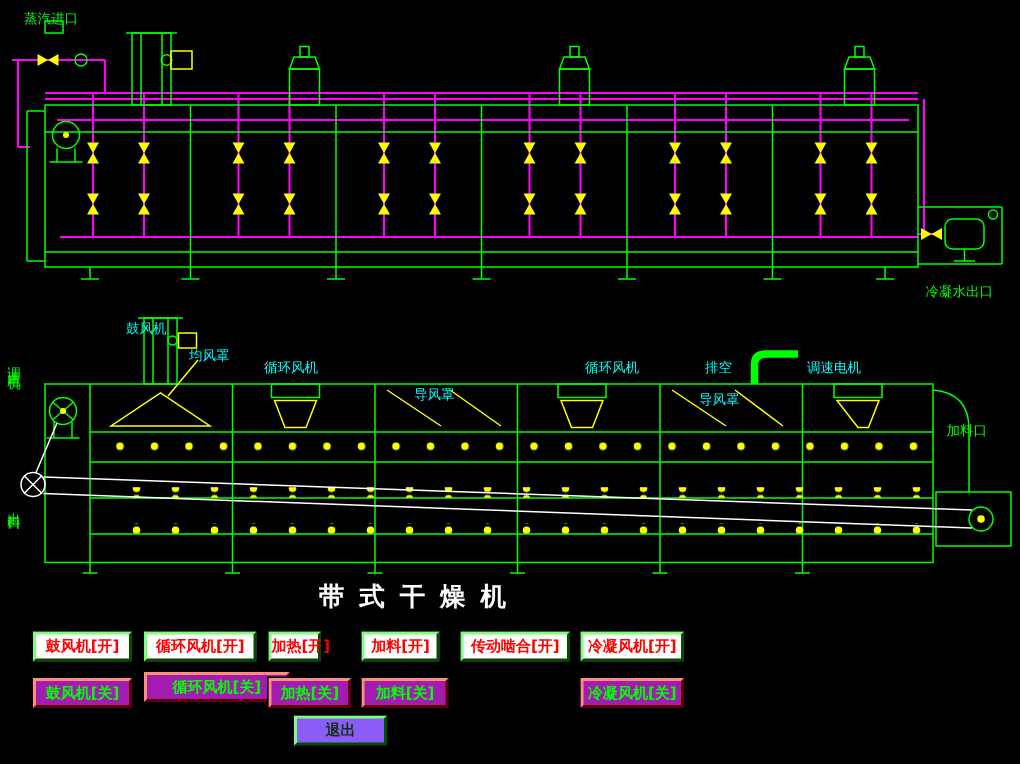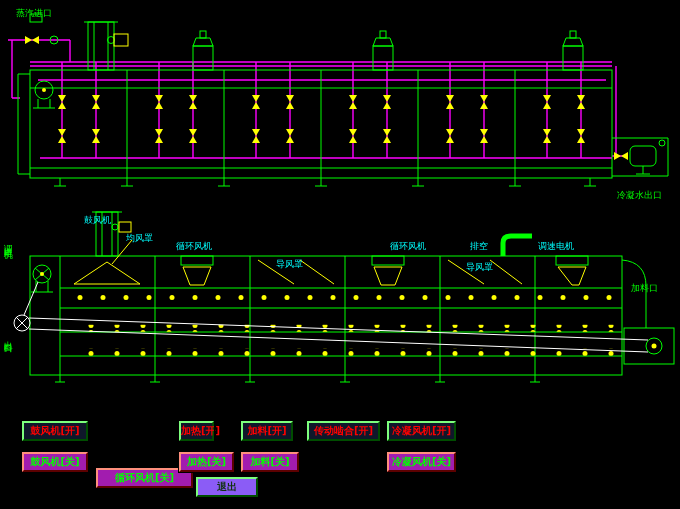--- a/index.html
+++ b/index.html
@@ -8,21 +8,21 @@
           font-family:"DejaVu Sans",sans-serif}
   svg{position:absolute;left:0}
   .lbl{position:absolute;font-size:9px;line-height:1.15;white-space:nowrap;color:#00ff00}
   .cyan{color:#00ffff}
   .vert{writing-mode:vertical-rl;text-orientation:upright;letter-spacing:2px}
   #title{position:absolute;left:186px;top:386px;width:180px;text-align:center;color:#ffffff;
          font-size:17px;font-weight:bold;letter-spacing:2px;white-space:nowrap}
   .hmi-btn{position:absolute;height:20px;font-family:"DejaVu Sans",sans-serif;font-size:10px;
            font-weight:bold;padding:0;cursor:pointer;outline:1px solid #000;
            border-width:2px;border-style:solid;white-space:nowrap}
-  .btn-on{background:#0f172a;color:#ff0000;border-color:#7dff7d #004d00 #004d00 #7dff7d}
+  .btn-on{background:#ffffff;color:#ff0000;border-color:#7dff7d #004d00 #004d00 #7dff7d}
   .btn-off{background:#a21caf;color:#00ff00;border-color:#ff8f7d #5c0000 #5c0000 #ff8f7d}
   .btn-exit{background:#8b5cf6;color:#113311;border-color:#7dff7d #004d00 #004d00 #7dff7d}
 </style>
 </head>
 <body>
 
 <div id="screen">
 
   <svg style="top:0" width="680" height="208" viewBox="0 0 680 208">
     <defs>
@@ -175,27 +175,29 @@
   <div class="lbl cyan" style="left:176px;top:241px">循环风机</div>
   <div class="lbl cyan" style="left:276px;top:259px">导风罩</div>
   <div class="lbl cyan" style="left:390px;top:241px">循环风机</div>
   <div class="lbl cyan" style="left:466px;top:262px">导风罩</div>
   <div class="lbl cyan" style="left:470px;top:241px">排空</div>
   <div class="lbl cyan" style="left:538px;top:241px">调速电机</div>
   <div class="lbl vert" style="left:3px;top:237px">调速电机</div>
   <div class="lbl vert" style="left:3px;top:334px">出料口</div>
   <div class="lbl" style="left:631px;top:283px">加料口</div>
 
+  <div id="title">带 式 干 燥 机</div>
 
   <button class="hmi-btn btn-on" style="left:22px;width:66px;top:421px">鼓风机[开]</button>
+  <button class="hmi-btn btn-on" style="left:96px;width:75px;top:421px">循环风机[开]</button>
   <button class="hmi-btn btn-on" style="left:179px;width:35px;top:421px">加热[开]</button>
   <button class="hmi-btn btn-on" style="left:241px;width:52px;top:421px">加料[开]</button>
   <button class="hmi-btn btn-on" style="left:307px;width:73px;top:421px">传动啮合[开]</button>
   <button class="hmi-btn btn-on" style="left:387px;width:69px;top:421px">冷凝风机[开]</button>
 
   <button class="hmi-btn btn-off" style="left:22px;width:66px;top:452px">鼓风机[关]</button>
-  <button class="hmi-btn btn-off" style="left:96px;width:97px;top:468px">循环风机[关]</button>
+  <button class="hmi-btn btn-off" style="left:96px;width:97px;top:448px">循环风机[关]</button>
   <button class="hmi-btn btn-off" style="left:179px;width:55px;top:452px">加热[关]</button>
   <button class="hmi-btn btn-off" style="left:241px;width:58px;top:452px">加料[关]</button>
   <button class="hmi-btn btn-off" style="left:387px;width:69px;top:452px">冷凝风机[关]</button>
 
   <button class="hmi-btn btn-exit" style="left:196px;width:62px;top:477px">退出</button>
 </div>
 
 </body></html>

